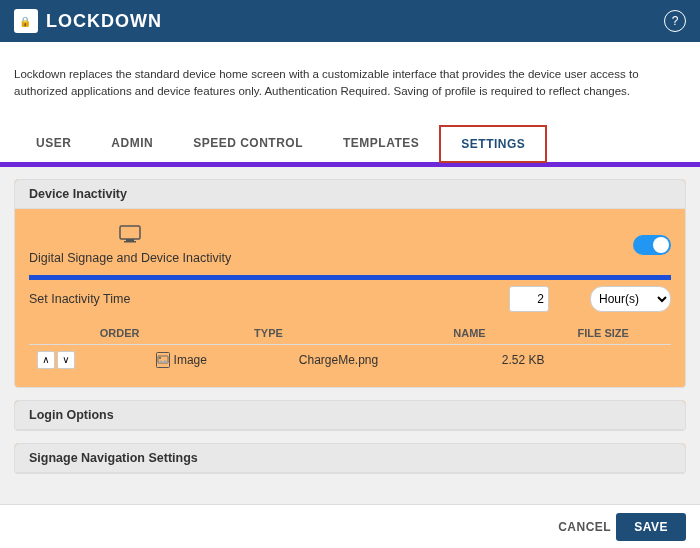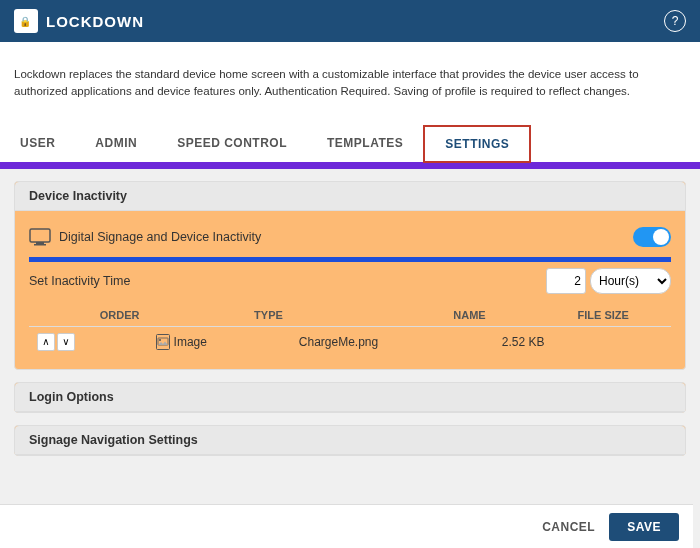--- a/index.html
+++ b/index.html
@@ -15,21 +15,21 @@
       padding: 0 14px;
     }
     .header-left { display: flex; align-items: center; gap: 8px; }
     .header-logo {
       width: 24px; height: 24px;
       background: white;
       border-radius: 3px;
       display: flex; align-items: center; justify-content: center;
       font-size: 10px; color: #1e4d78; font-weight: bold;
     }
-    .header-title { color: white; font-size: 15px; font-weight: bold; letter-spacing: 1px; }
+    .header-title { color: white; font-size: 18px; font-weight: bold; letter-spacing: 1px; }
     .header-help {
       width: 22px; height: 22px; border-radius: 50%;
       border: 1.5px solid white;
       color: white; font-size: 12px;
       display: flex; align-items: center; justify-content: center;
       cursor: pointer;
     }
 
     
     .description {
@@ -37,22 +37,22 @@
       padding: 24px 14px;
       font-size: 11.5px;
       color: #333;
       line-height: 1.5;
     }
 
     
     .tabs {
       background: white;
       display: flex;
-      border-bottom: 7px solid #6d28d9;
-      padding: 0 0;
+      border-bottom: 5px solid #6d28d9;
+      padding: 0 16px;
     }
     .tab {
       padding: 10px 20px;
       font-size: 12px;
       color: #555;
       cursor: pointer;
       border: none;
       background: none;
       font-weight: 600;
       letter-spacing: 0.5px;
@@ -90,21 +90,21 @@
     }
     .section-body { padding: 12px 14px; }
 
     
     .toggle-row {
       display: flex;
       align-items: center;
       justify-content: space-between;
       padding: 4px 0 10px 0;
     }
-    .toggle-label { display: flex; align-items: center; gap: 8px; font-size: 12.5px; color: #333; }
+    .toggle-label { display: flex; align-items: center; gap: 8px; font-size: 12.5px; color: #333; flex-direction: column; }
 
     
     .toggle { position: relative; display: inline-block; width: 38px; height: 20px; }
     .toggle-slider {
       position: absolute; inset: 0;
       border-radius: 10px;
       cursor: pointer;
     }
     .toggle-slider.on { background: #2196F3; }
     .toggle-slider.off { background: #ccc; }
@@ -136,20 +136,21 @@
       padding: 0 4px;
       font-size: 12px;
     }
     .inactivity-select {
       height: 26px;
       border: 1px solid #ccc;
       border-radius: 12px;
       padding: 0 4px;
       font-size: 12px;
       background: white;
+      margin-left: 37px;
     }
 
     
     .signage-add-row {
       display: flex;
       align-items: center;
       justify-content: space-between;
       padding: 8px 0 6px 0;
       border-top: 1px solid #eee;
     }
@@ -186,29 +187,29 @@
       background: white;
       cursor: pointer;
       font-size: 10px;
       display: flex; align-items: center; justify-content: center;
     }
     .file-icon { display: flex; align-items: center; gap: 4px; }
 
     
     .footer {
       position: absolute;
-      bottom: 0; left: 0; right: 7px;
+      bottom: 0; left: 0; right: 0;
       height: 44px;
       background: white;
       border-top: 1px solid #ddd;
       display: flex;
       align-items: center;
       justify-content: flex-end;
       padding: 0 14px;
-      gap: 14px;
+      gap: 5px;
     }
     .btn-cancel {
       background: none;
       border: none;
       color: #555;
       font-size: 12px;
       font-weight: 600;
       cursor: pointer;
       letter-spacing: 0.5px;
     }

